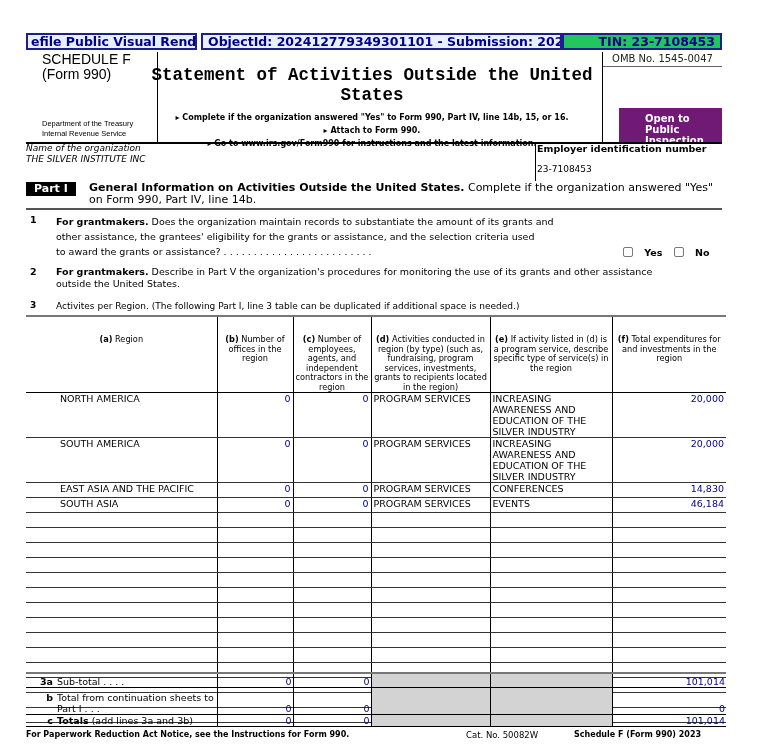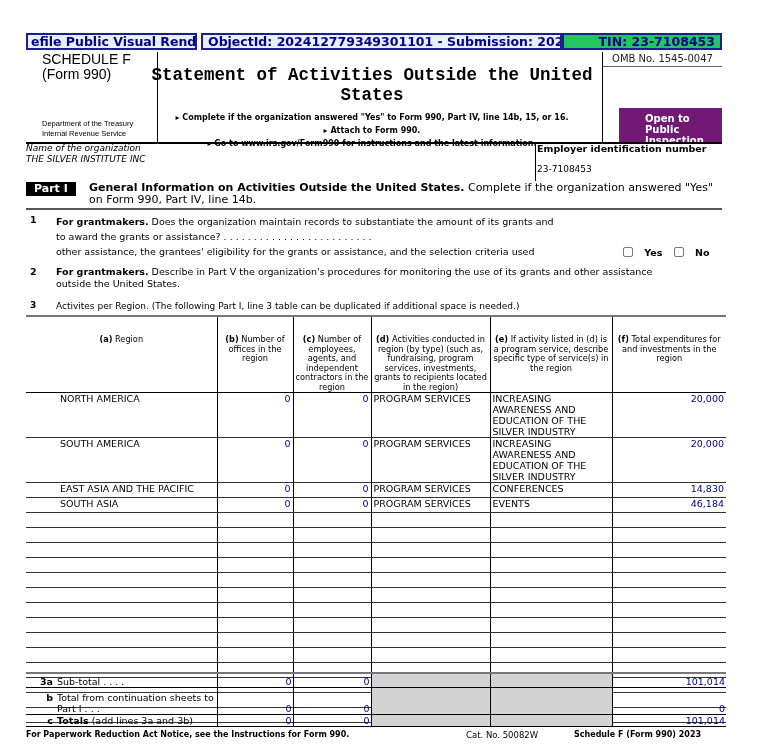--- a/index.html
+++ b/index.html
@@ -116,22 +116,22 @@
   <span class="badge">Part I</span>
   <div class="txt"><b>General Information on Activities Outside the United States.</b><span> Complete if the organization answered "Yes" on Form 990, Part IV, line 14b.</span></div>
 </div>
 
 <div class="rule-thick" style="top:208px; height:2px; background:#555;"></div>
 
 <div class="lines" style="top:214px;">
   <span class="line-num">1</span>
   <div class="line-txt">
     <div><b>For grantmakers.</b><span> Does the organization maintain records to substantiate the amount of its grants and</span></div>
+    <div>other assistance, the grantees' eligibility for the grants or assistance, and the selection criteria used</div>
     <div>to award the grants or assistance?  .  .  .  .  .  .  .  .  .  .  .  .  .  .  .  .  .  .  .  .  .  .  .  .  .</div>
-    <div>other assistance, the grantees' eligibility for the grants or assistance, and the selection criteria used</div>
   </div>
   <div style="position:absolute; left:597px; top:33px; font-size:9.5px; font-weight:bold;">
     <span class="cb"></span>
     <span style="margin:0 8px 0 8px;">Yes</span>
     <span class="cb"></span>
     <span style="margin-left:8px;">No</span>
   </div>
 </div>
 
 <div class="lines" style="top:266px;">

